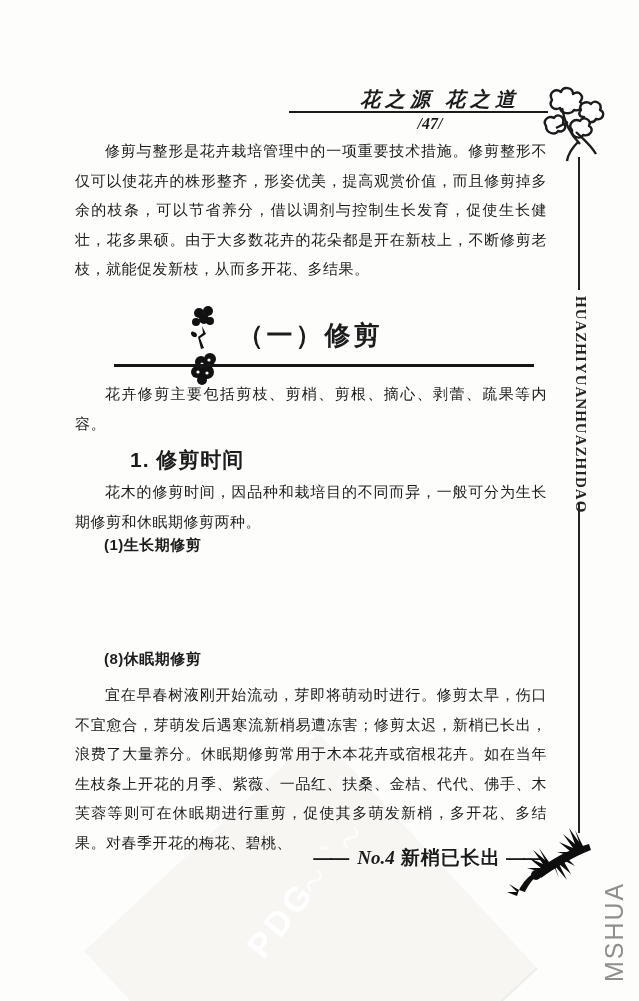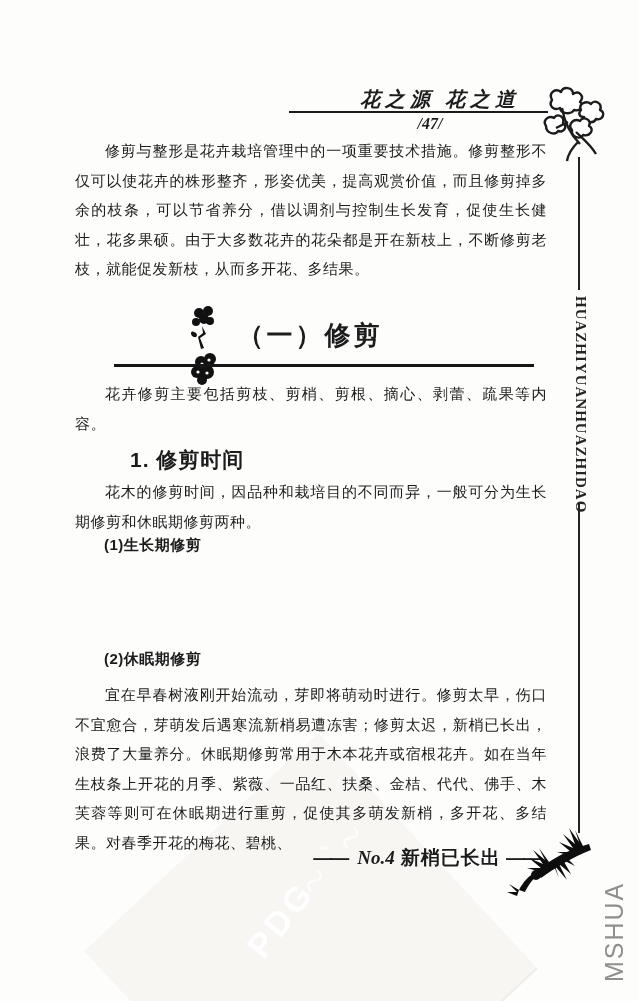--- a/index.html
+++ b/index.html
@@ -146,21 +146,21 @@
   <div class="sec-title">（一）修剪</div>
   <div class="sec-rule"></div>
 
   <p class="bodytext p-lead">花卉修剪主要包括剪枝、剪梢、剪根、摘心、剥蕾、疏果等内容。</p>
 
   <div class="h-num">1. 修剪时间</div>
   <p class="bodytext p-sub1">花木的修剪时间，因品种和栽培目的不同而异，一般可分为生长期修剪和休眠期修剪两种。</p>
 
   <div class="h-paren g">(1)生长期修剪</div>
 
-  <div class="h-paren d">(2)休眠期修剪</div>
+  <div class="h-paren d">(8)休眠期修剪</div>
   <p class="bodytext p-sub3">宜在早春树液刚开始流动，芽即将萌动时进行。修剪太早，伤口不宜愈合，芽萌发后遇寒流新梢易遭冻害；修剪太迟，新梢已长出，浪费了大量养分。休眠期修剪常用于木本花卉或宿根花卉。如在当年生枝条上开花的月季、紫薇、一品红、扶桑、金桔、代代、佛手、木芙蓉等则可在休眠期进行重剪，促使其多萌发新梢，多开花、多结果。对春季开花的梅花、碧桃、</p>
 
   <div class="footer">
     <span class="dash">——</span><span class="no">No.4</span><span class="ft">新梢已长出</span> <span class="dash">——</span>
   </div>
 
   <span class="footer-plant">
     <svg width="100" height="78" viewBox="0 0 100 78">
       <g fill="#0d0d0d">
         <path d="M30 52 C45 40 62 30 84 24 L86 30 C66 38 50 48 36 58 Z"></path>

